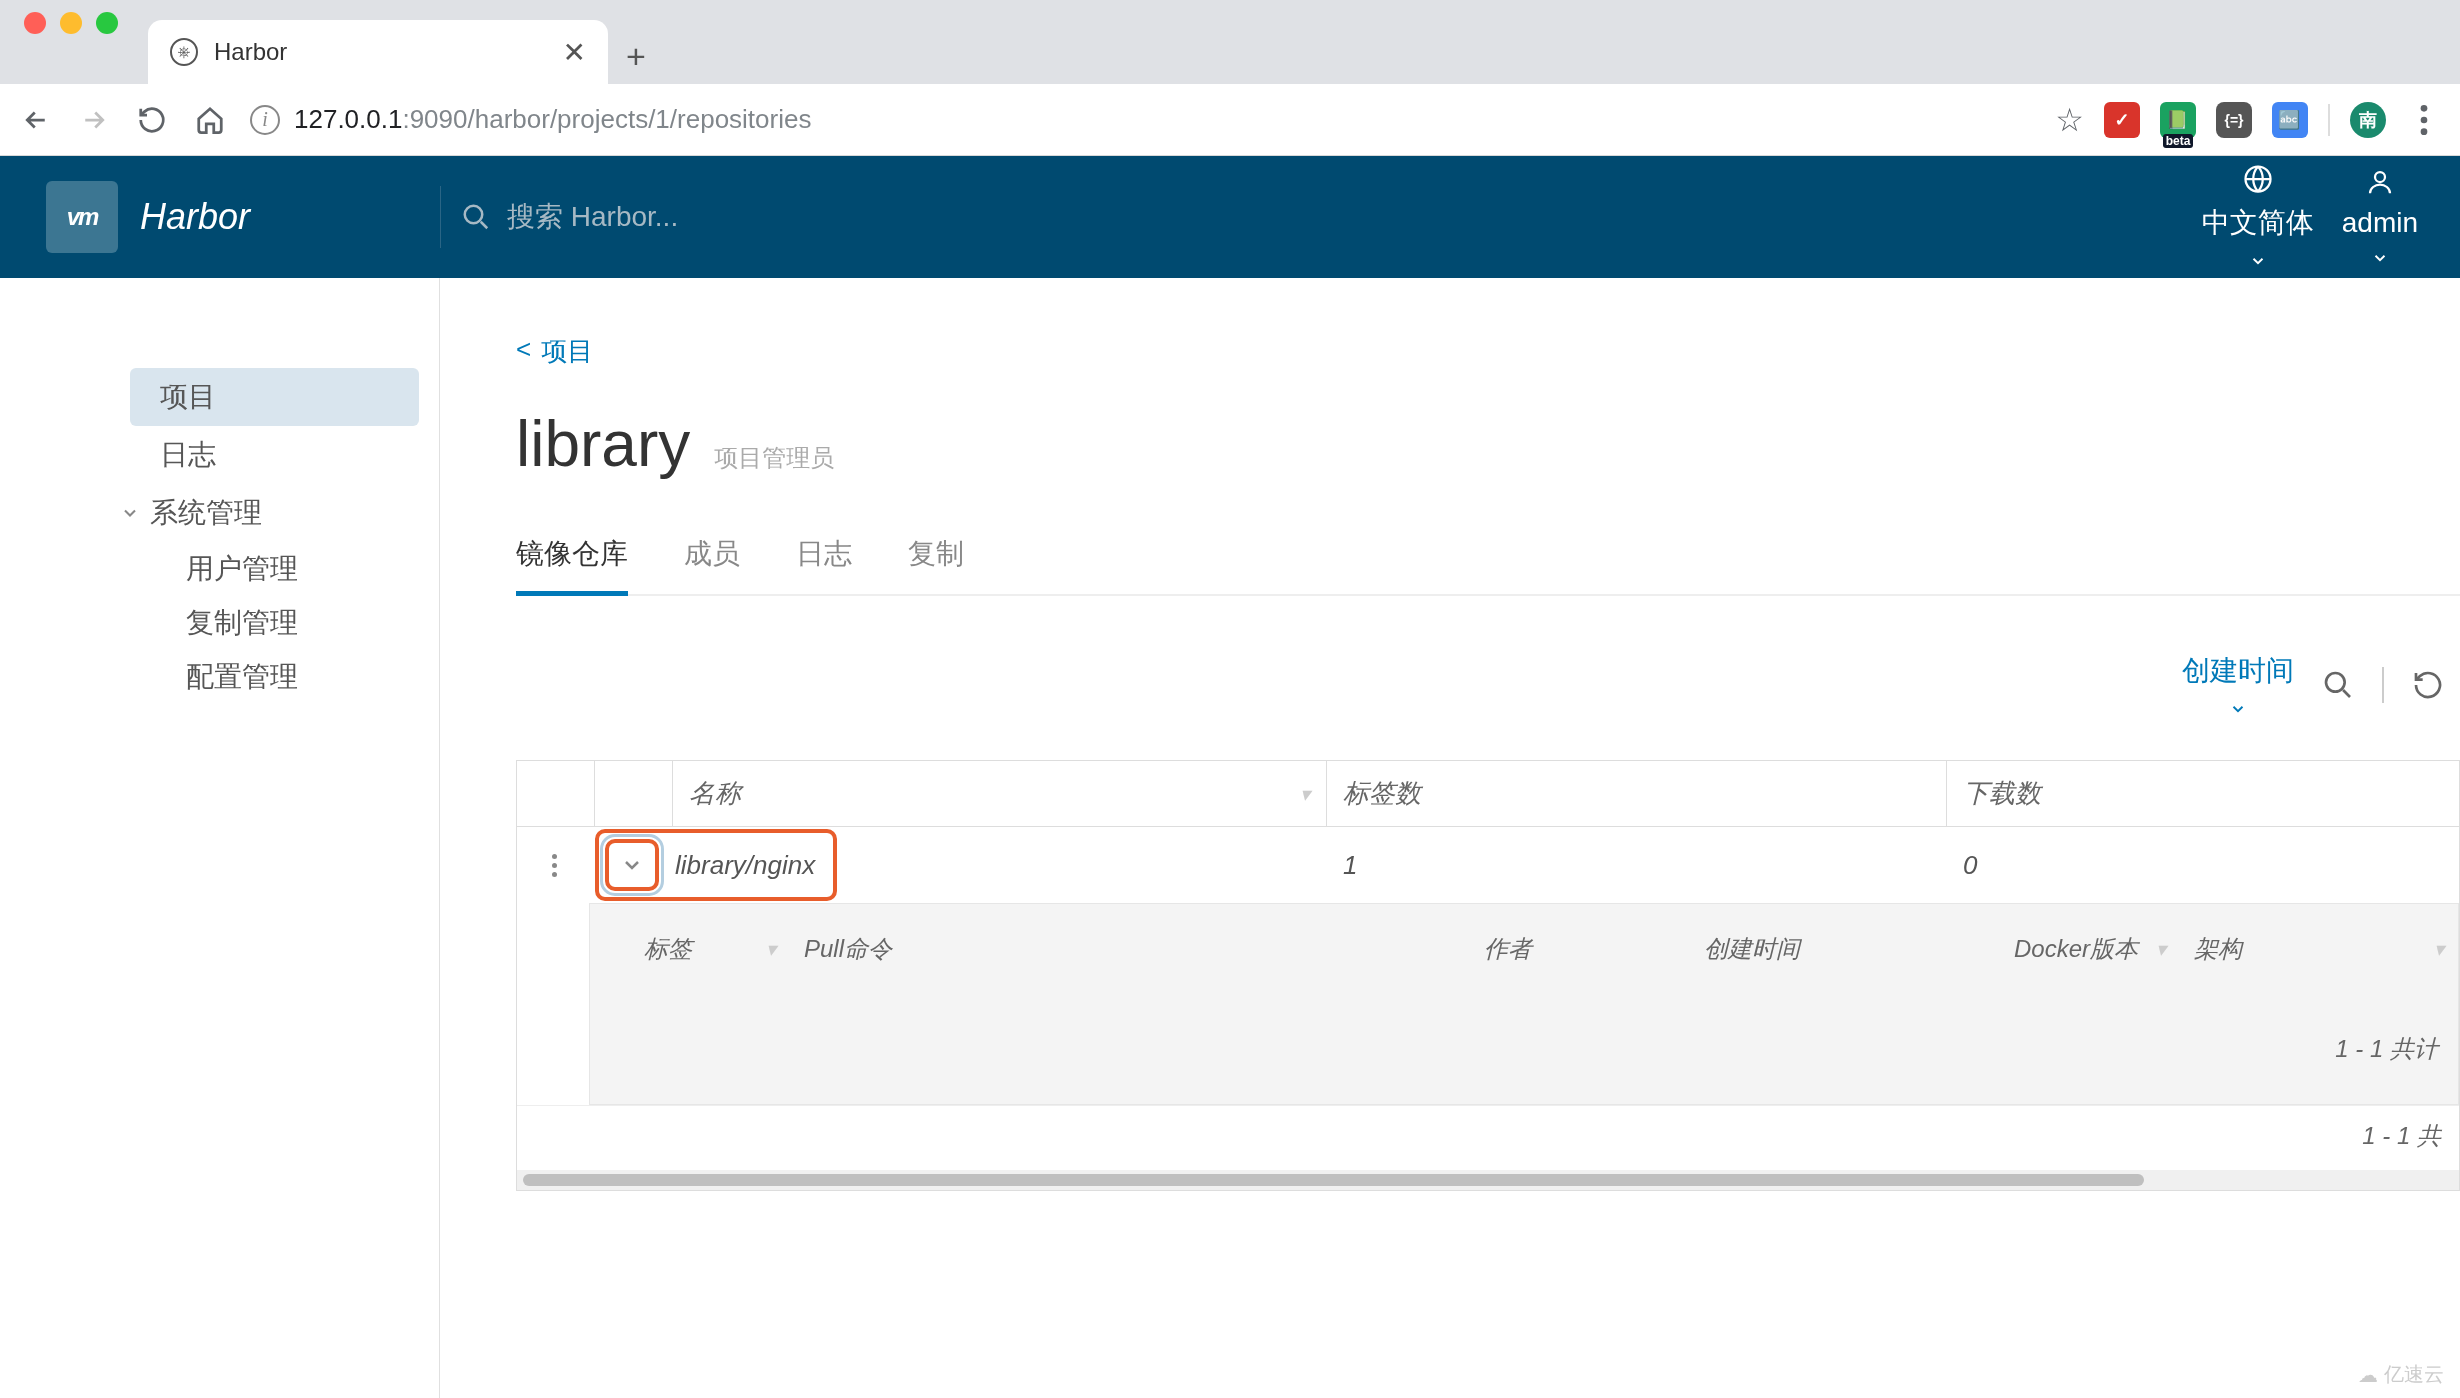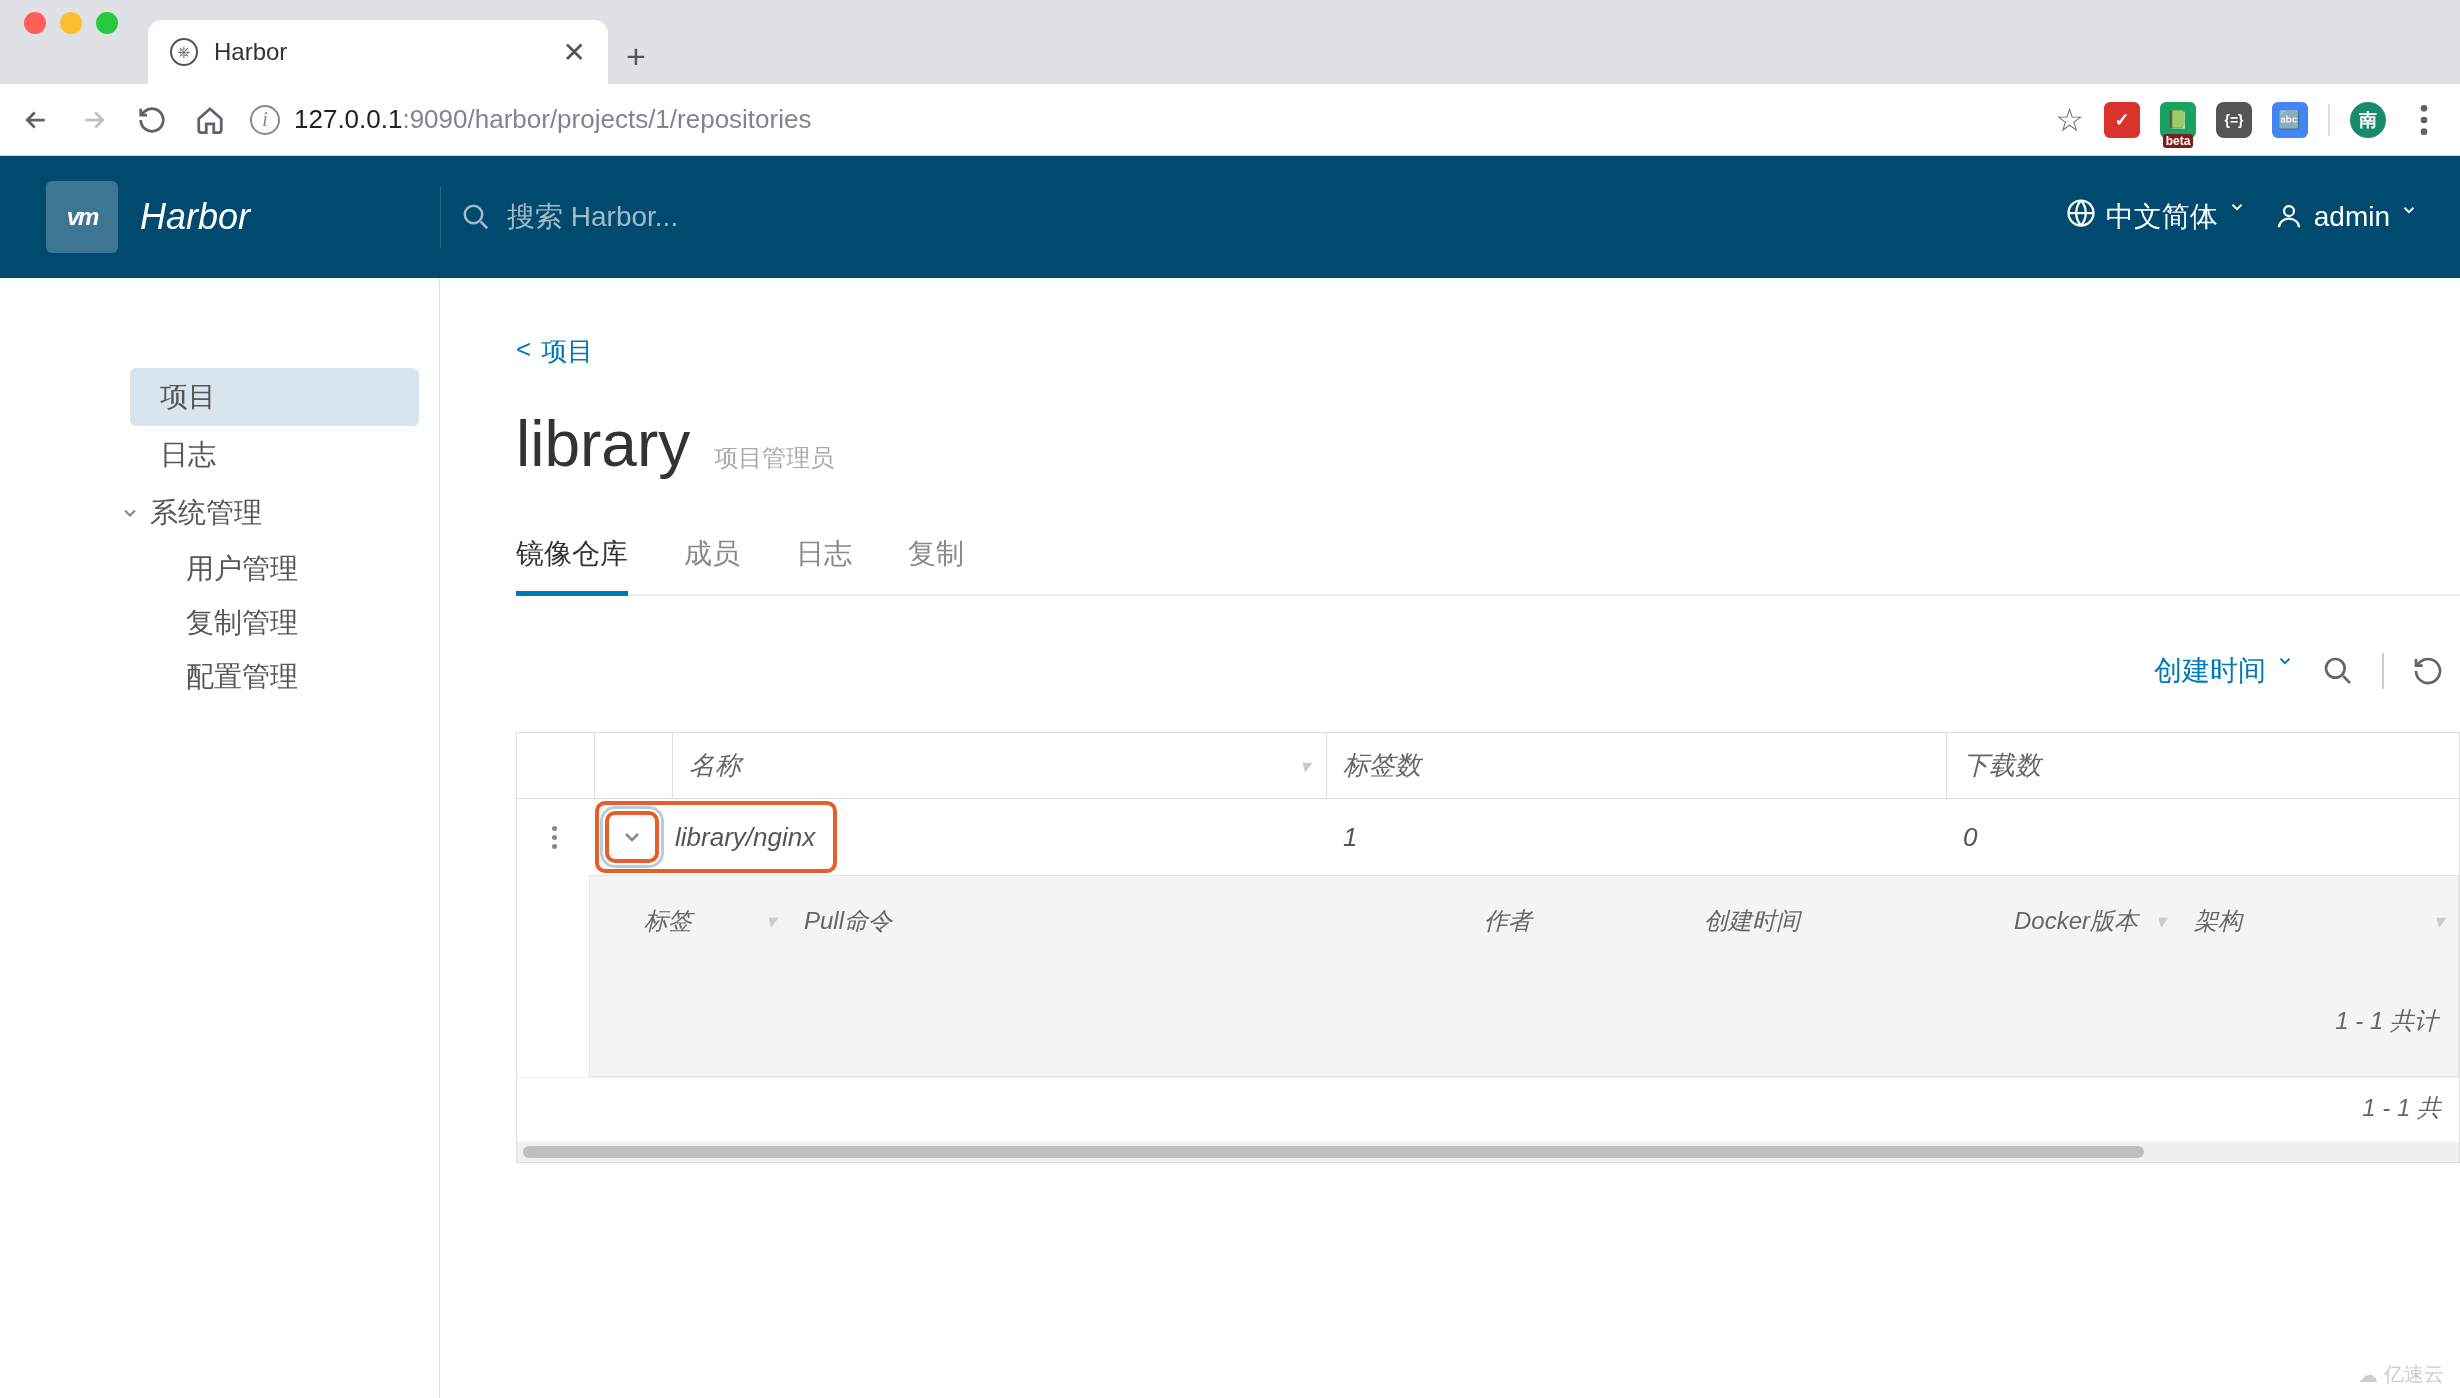--- a/index.html
+++ b/index.html
@@ -32,21 +32,21 @@
   .avatar-sm { width: 36px; height: 36px; border-radius: 50%; background: #1a8a6d; color: #fff; display:flex; align-items:center; justify-content:center; font-size:18px; font-weight:bold;}
   .sep { width: 2px; height: 32px; background: #ddd; }
 
   
   .harbor-header { height: 122px; background: #004a70; display: flex; align-items: center; color: #fff; }
   .brand { display: flex; align-items: center; gap: 22px; padding-left: 46px; width: 440px; font-style: italic; }
   .brand-logo { width: 72px; height: 72px; background: #3c7692; border-radius: 6px; display:flex; align-items:center; justify-content:center; font-size:24px; font-weight:bold; letter-spacing:-2px;}
   .brand-name { font-size: 36px; font-weight: 500; }
   .search { flex: 1; display: flex; align-items: center; gap: 16px; color: #a6b9c4; font-size: 28px; padding-left: 20px; border-left: 1px solid #2a6585; height: 62px;}
   .hh-right { display: flex; align-items: center; gap: 28px; padding-right: 42px; font-size: 28px; }
-  .hh-item { display: flex; gap: 10px; cursor: pointer; }
+  .hh-item { display: flex; align-items: center; gap: 10px; cursor: pointer; flex-direction: column; }
 
   
   .layout { display: flex; height: calc(100% - 84px - 72px - 122px); }
   .sidebar { width: 440px; border-right: 1px solid #e0e0e0; padding-top: 90px; }
   .side-link { padding: 10px 0 10px 160px; font-size: 28px; color: #565656; cursor: pointer; }
   .side-link.active { background: #d9e5ee; border-radius: 6px; margin: 0 20px 0 130px; padding-left: 30px; }
   .side-group { display:flex; align-items:center; gap:10px; padding: 10px 0 10px 120px; font-size: 28px; cursor:pointer;}
   .side-sub { padding-left: 186px; font-size: 28px; padding-top:8px; padding-bottom:8px; cursor:pointer;}
 
   .main { flex: 1; padding: 56px 0 0 76px; overflow: hidden; position: relative;}
@@ -126,21 +126,21 @@
         <path d="M3 11l9-8 9 8v9a2 2 0 0 1-2 2h-4v-7h-6v7H5a2 2 0 0 1-2-2z"></path>
       </svg>
   </div>
   <div class="url-field">
     <span class="info">i</span>
     <span><span>127.0.0.1</span><span class="gray">:9090/harbor/projects/1/repositories</span></span>
   </div>
   <div class="addr-icons">
     <span class="star">☆</span>
     <div class="ext" style="background:#d9342b">✓</div>
-    <div class="ext" style="background:#1aa260; position:relative;">📗<span style="position:absolute;bottom:-10px;font-size:12px;background:#7f1d1d;padding:0 3px;border-radius:3px;">beta</span></div>
+    <div class="ext" style="background:#1aa260; position:relative;">📗<span style="position:absolute;bottom:-10px;font-size:12px;background:#0f172a;padding:0 3px;border-radius:3px;">beta</span></div>
     <div class="ext" style="background:#555;border-radius:8px;font-size:14px;">{=}</div>
     <div class="ext" style="background:#4285f4">🔤</div>
     <div class="sep"></div>
     <div class="avatar-sm">南</div>
     <div class="nav-icon">
       <svg width="8" height="30" viewBox="0 0 4 18">
           <circle cx="2" cy="2" r="2" fill="#5f6368"></circle>
           <circle cx="2" cy="9" r="2" fill="#5f6368"></circle>
           <circle cx="2" cy="16" r="2" fill="#5f6368"></circle>
         </svg>

